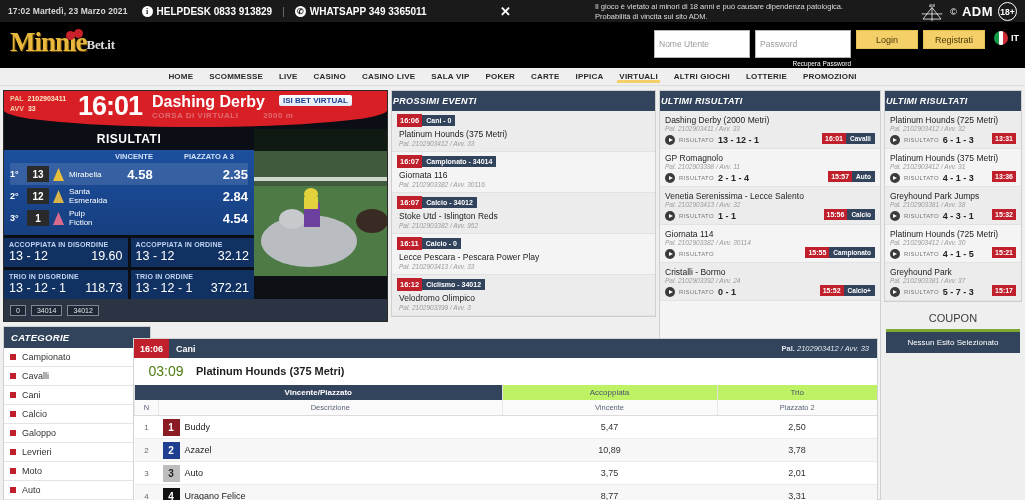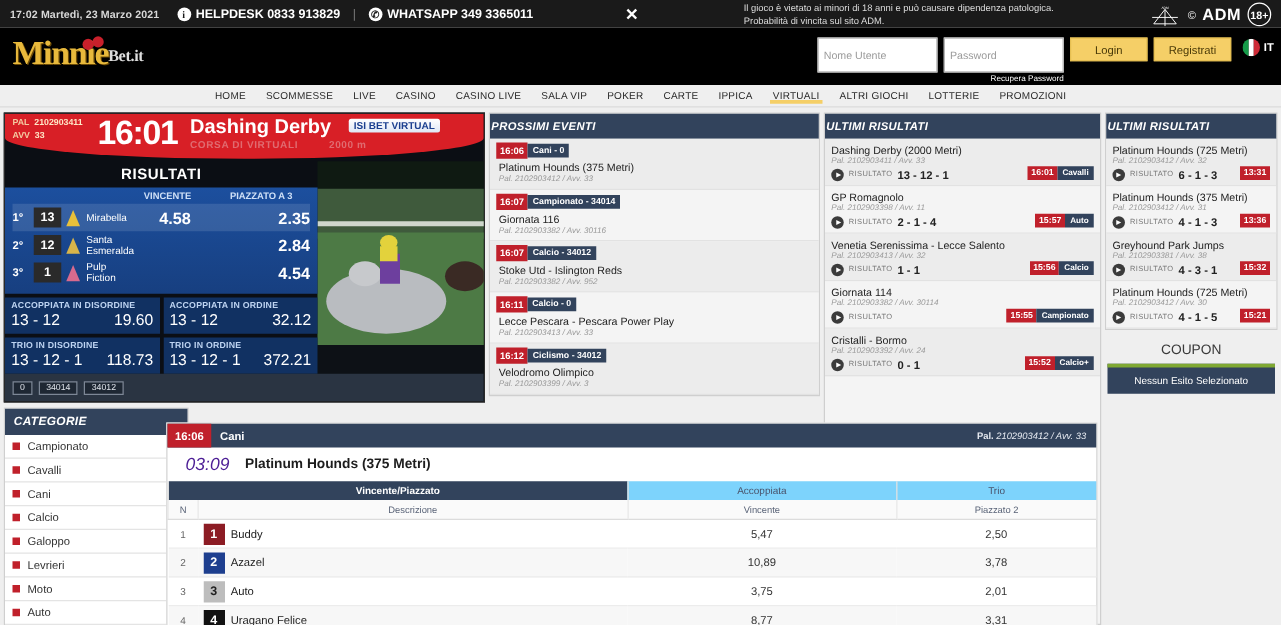--- a/index.html
+++ b/index.html
@@ -73,21 +73,21 @@
   .flag span { flex:1; }
   .flag .g{background:#159a48;} .flag .w{background:#fff;} .flag .r{background:#ce2b37;}
   .flagwrap b { color:#fff; font-size:9px; }
 
   
   .nav {
     height:18px; background:#efefef; display:flex; align-items:center;
     justify-content:center; gap:0px; border-bottom:1px solid #dcdcdc;
   }
   .nav a {
-    font-size:8px; font-weight:normal; color:#2a2a2a; text-decoration:none;
+    font-size:8px; font-weight:bold; color:#2a2a2a; text-decoration:none;
     padding:0 8px; letter-spacing:.2px; position:relative; cursor:pointer;
   }
   .nav a.active::after{
     content:""; position:absolute; left:6px; right:6px; bottom:-2px; height:3px; background:#f5cf67;
   }
 
   
   .body { display:flex; height:414px; padding:4px 3px 0 3px; gap:3px; }
 
   
@@ -167,25 +167,25 @@
   .cat-r .ct { color:#9a9a9a; font-size:8px; }
 
   
   .maincol { flex:1; margin-top:4px; background:#fff; border:1px solid #d3d3d3; }
   .mt-bar { background:#32435c; display:flex; align-items:center; height:19px; }
   .mt-time { background:#c0202b; color:#fff; font-size:9px; font-weight:bold; padding:3px 6px; height:19px; display:flex; align-items:center;}
   .mt-cat { color:#fff; font-size:9px; font-weight:bold; margin-left:7px; }
   .mt-pal { margin-left:auto; margin-right:8px; color:#e5e9f0; font-size:7.5px; font-style:italic; }
   .mt-pal b{font-style:normal;}
   .mt-sub { display:flex; align-items:center; padding:5px 0 6px 2px; }
-  .mt-cd { font-size:14px; color:#4c1d95; font-weight:normal; width:60px; text-align:center;font-style:italic;}
+  .mt-cd { font-size:14px; color:#4d7c0f; font-weight:normal; width:60px; text-align:center;}
   .mt-name { font-size:11px; font-weight:bold; color:#1d1d1d; }
 
   .tbl { width:100%; border-collapse:collapse; }
-  .tbl .grp td { background:#7dd3fc; color:#49536b; font-size:8px; text-align:center; padding:3px 0; border-left:1px solid #e0e0e0;}
+  .tbl .grp td { background:#bef264; color:#49536b; font-size:8px; text-align:center; padding:3px 0; border-left:1px solid #e0e0e0;}
   .tbl .grp td.sel { background:#32435c; color:#fff; font-weight:bold; }
   .tbl .sub td { background:#fafafa; color:#5a6478; font-size:7.5px; text-align:center; padding:3px 0; border-bottom:1px solid #dcdcdc; border-left:1px solid #e8e8e8;}
   .tbl td.n { width:24px; text-align:center; color:#666; font-size:8px; }
   .tbl td.desc { text-align:left; padding-left:4px; }
   .tbl tbody tr { height:23px; border-bottom:1px solid #ececec; }
   .tbl tbody tr:nth-child(even){ background:#f7f7f7; }
   .runner { display:flex; align-items:center; gap:5px; }
   .rnum {
     width:17px; height:17px; display:flex; align-items:center; justify-content:center;
     color:#fff; font-weight:bold; font-size:10px;
@@ -635,20 +635,32 @@
               <div class="rz-pal">Pal. 2102903412 / Avv. 30</div>
               <div class="rz-line">
                 <span class="play"></span>
                 <span class="rz-lab">RISULTATO</span>
                 <span class="rz-val">4 - 1 - 5</span>
               </div>
               <div class="rz-badges">
                 <span class="bd-t">15:21</span>
               </div>
             </div>
+            <div class="rz">
+              <div class="rz-name">Greyhound Park</div>
+              <div class="rz-pal">Pal. 2102903381 / Avv. 37</div>
+              <div class="rz-line">
+                <span class="play"></span>
+                <span class="rz-lab">RISULTATO</span>
+                <span class="rz-val">5 - 7 - 3</span>
+              </div>
+              <div class="rz-badges">
+                <span class="bd-t">15:17</span>
+              </div>
+            </div>
           </div>
       </div>
       <div class="coupon">
         <div class="ch">COUPON</div>
         <div class="cb">Nessun Esito Selezionato</div>
       </div>
     </div>
   </div>
 
   <div class="maincol" style="position:absolute; left:133px; top:334px; width:745px; height:166px;">

